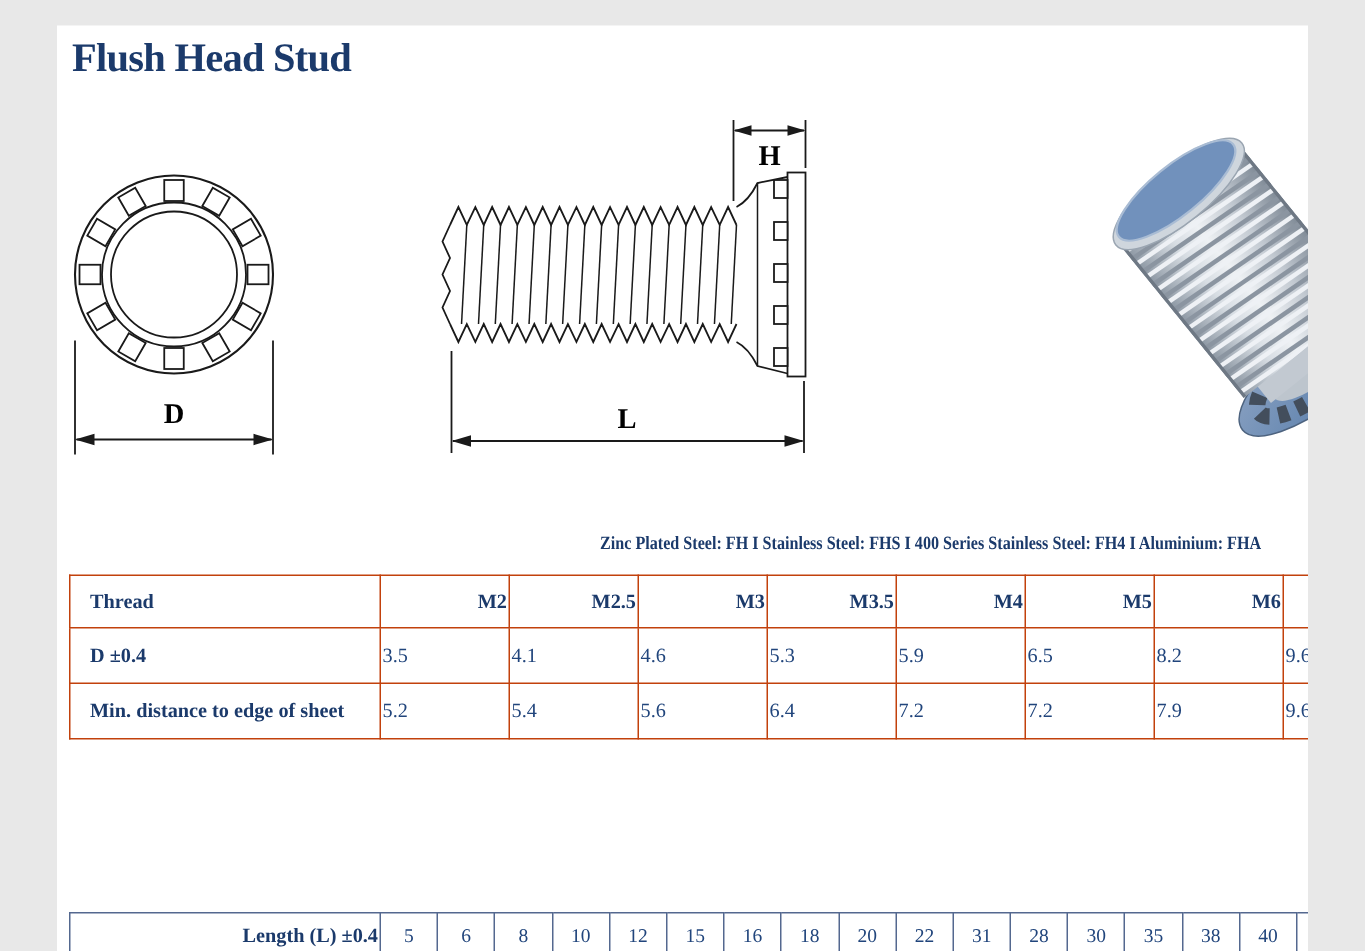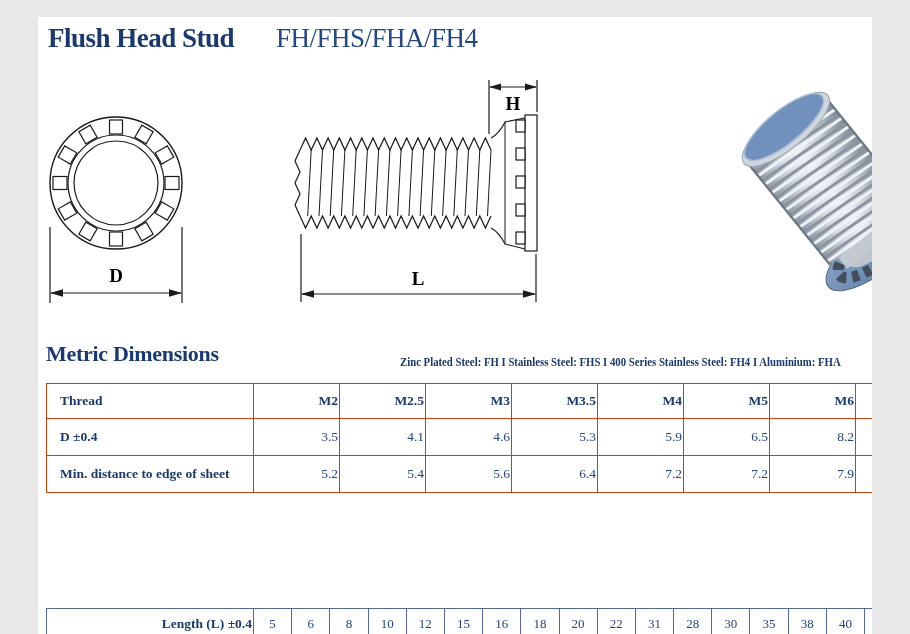--- a/index.html
+++ b/index.html
@@ -33,37 +33,36 @@
   }
   
   table{border-collapse:collapse;table-layout:fixed;}
   .dim-table{position:absolute;left:8px;top:366px;width:895px;}
   .dim-table th,.dim-table td{border:1px solid #c2410c;overflow:hidden;}
   .dim-table thead th{height:32px;font-size:13.5px;font-weight:bold;color:#1b3a6b;text-align:right;}
   .dim-table thead th.lbl,.dim-table tbody th.lbl{
     text-align:left;padding-left:13px;font-size:13.5px;font-weight:bold;color:#1b3a6b;
   }
   .dim-table tbody th{height:34px;}
-  .dim-table td{text-align:right;font-size:13.5px;font-weight:normal;color:#21457c;}
+  .dim-table td{text-align:left;font-size:13.5px;font-weight:normal;color:#21457c;}
   .len-table{position:absolute;left:8px;top:591px;width:895px;}
   .len-table th,.len-table td{border:1px solid #54688f;overflow:hidden;}
   .len-table th.lbl{
     height:28px;text-align:right;padding-left:13px;font-size:13.5px;font-weight:bold;color:#1b3a6b;
   }
   .len-table td{text-align:center;font-size:13px;font-weight:normal;color:#21457c;}
   
   .footer-bar{position:absolute;left:0;top:625px;width:910px;height:9px;background:#1c3a66;}
 </style>
 </head>
 <body>
 
 <div id="page">
 
   <div class="title">Flush Head Stud</div>
-  <div class="codes">FH/FHS/FHA/FH4</div>
 
   <svg id="front-view" class="svg-abs" width="150" height="232" viewBox="0 0 150 232">
     <g stroke="#1a1a1a" fill="none" stroke-width="1.4">
       <circle cx="74" cy="104" r="66"></circle>
       <circle cx="74" cy="104" r="48" stroke-width="1.2"></circle>
       <circle cx="74" cy="104" r="42" stroke-width="1.2"></circle>
     </g>
     <g id="front-teeth">
         <g transform="rotate(0 74 104)">
           <rect x="67.5" y="41" width="13" height="14" fill="#ffffff" stroke="#1a1a1a" stroke-width="1.2"></rect>
@@ -232,21 +231,20 @@
           <line x1="-52" y1="131.5" x2="52" y2="139.5" stroke="#eef1f5" stroke-width="3"></line>
           <line x1="-51" y1="0" x2="-51" y2="136" stroke="#6e7884" stroke-width="2.5"></line>
           <line x1="51" y1="0" x2="51" y2="136" stroke="#6e7884" stroke-width="2.5"></line>
         </g>
 
       <ellipse cx="0" cy="3" rx="54" ry="19" fill="#cfd6dd" stroke="#9aa5b1" stroke-width="1"></ellipse>
       <ellipse cx="0" cy="0" rx="49" ry="16.5" fill="#7191bc" stroke="#a9bcd4" stroke-width="1.5"></ellipse>
     </g>
   </svg>
 
-  <div class="section-heading">Metric Dimensions</div>
   <div class="materials-note">Zinc Plated Steel: FH I Stainless Steel: FHS I 400 Series Stainless Steel: FH4 I Aluminium: FHA</div>
 
   <table class="dim-table">
     <colgroup>
       <col style="width:207px">
       <col style="width:86px">
         <col style="width:86px">
         <col style="width:86px">
         <col style="width:86px">
       <col style="width:86px">

